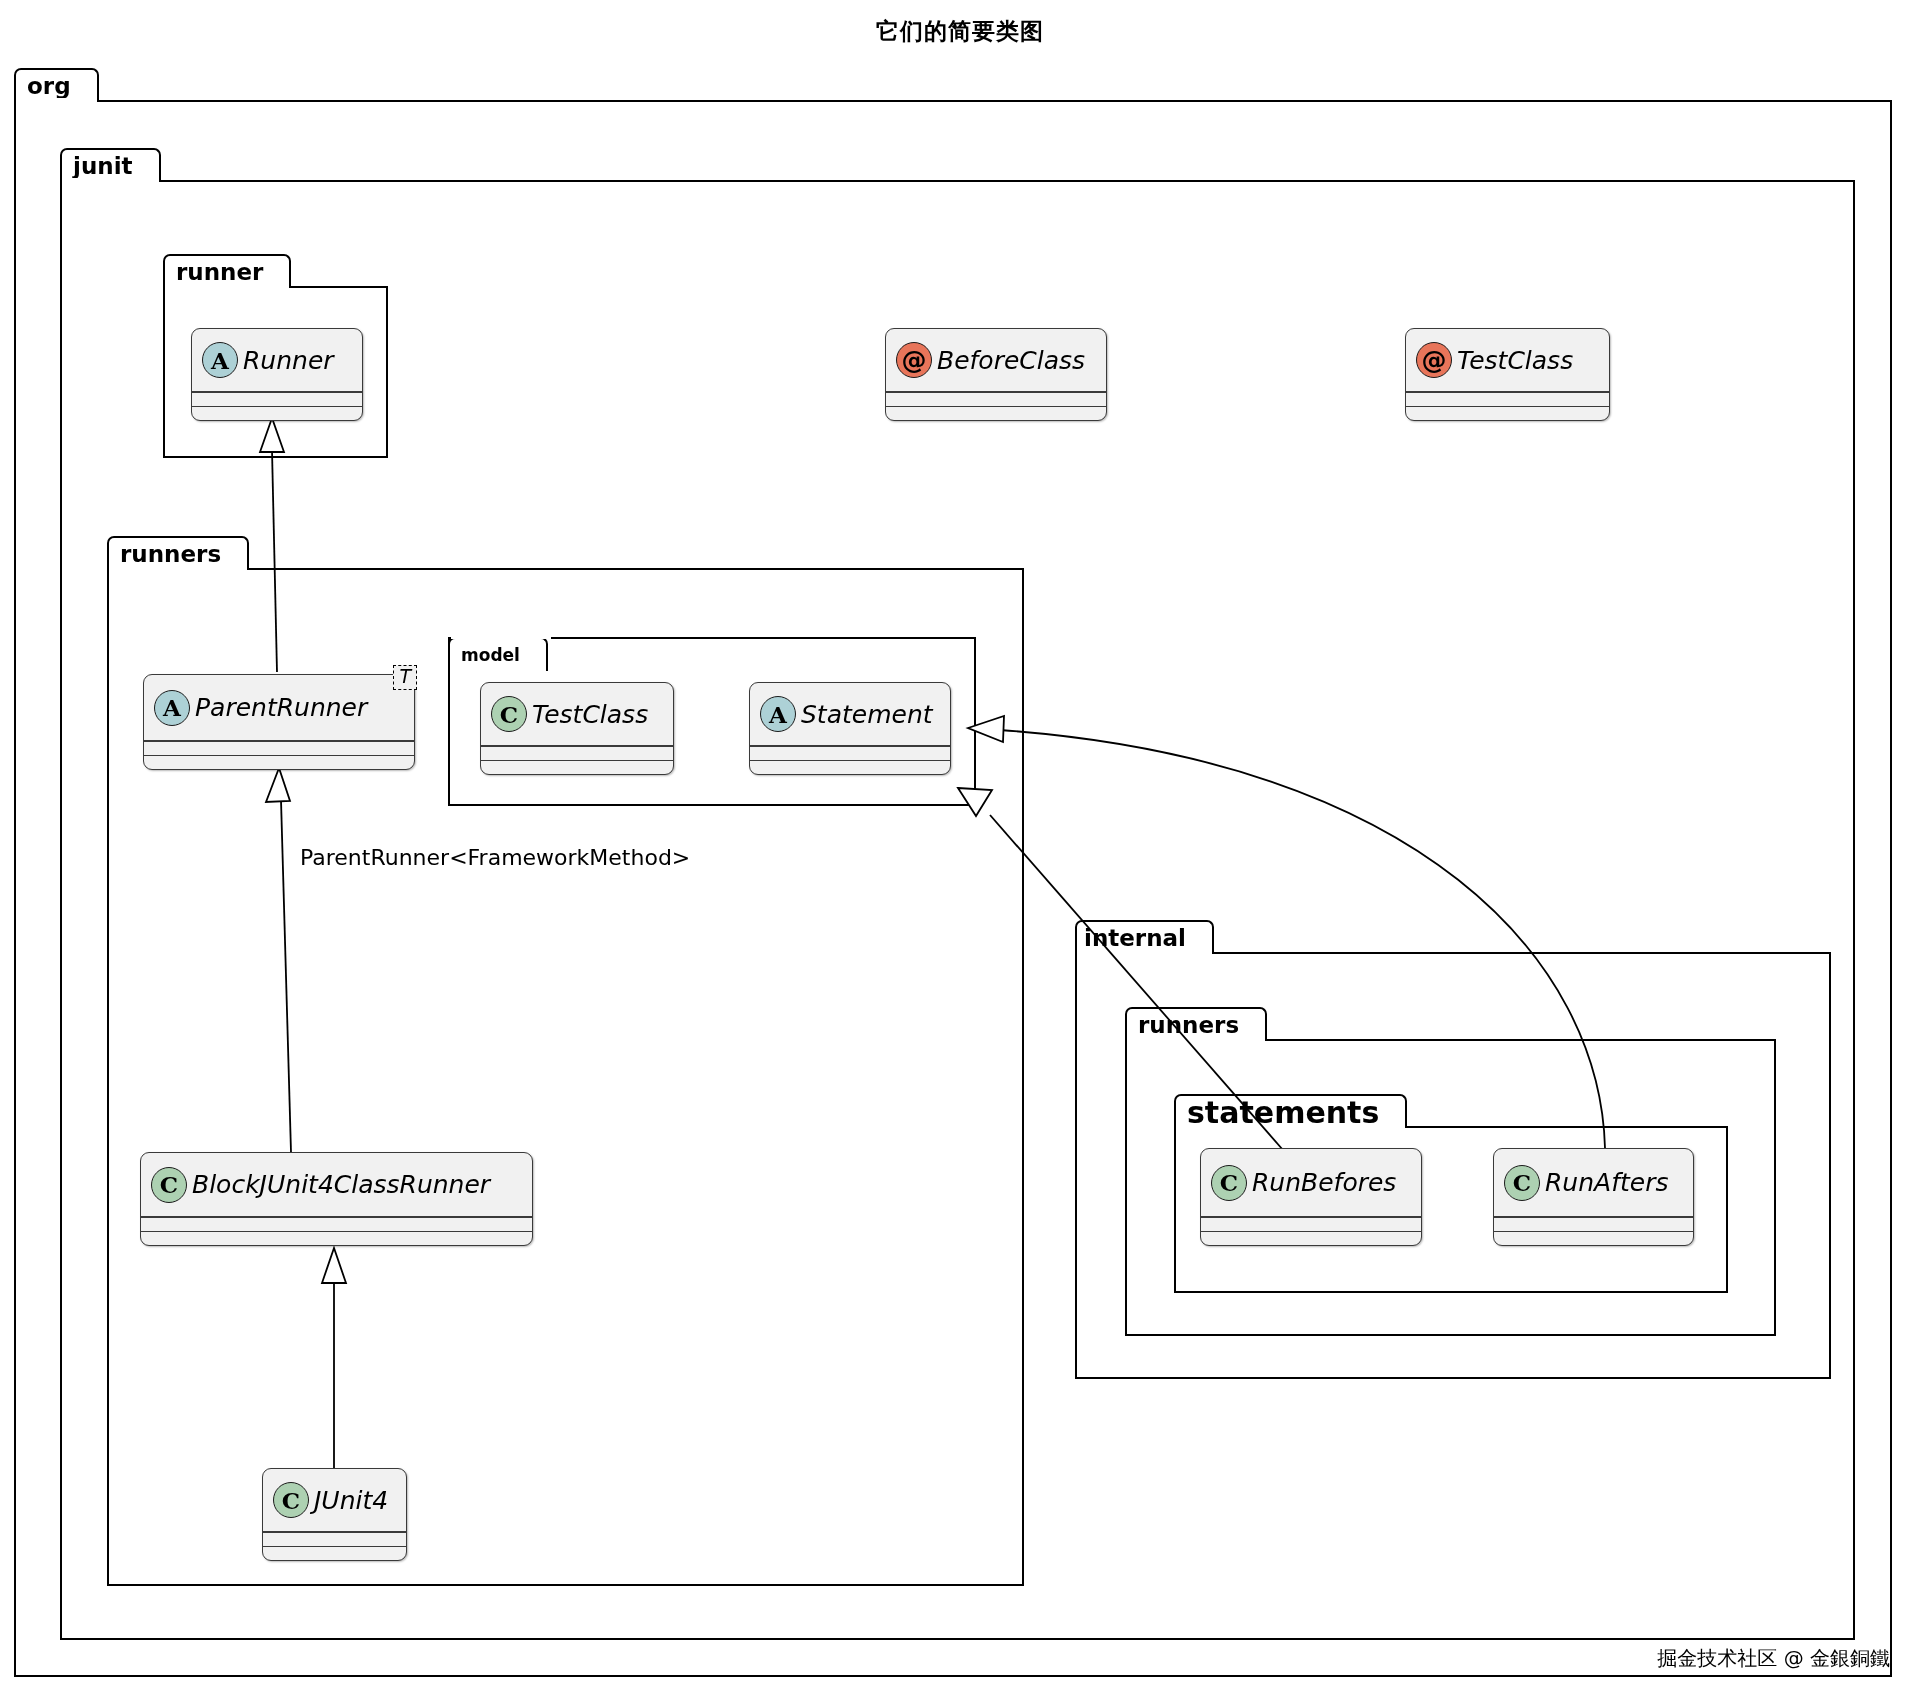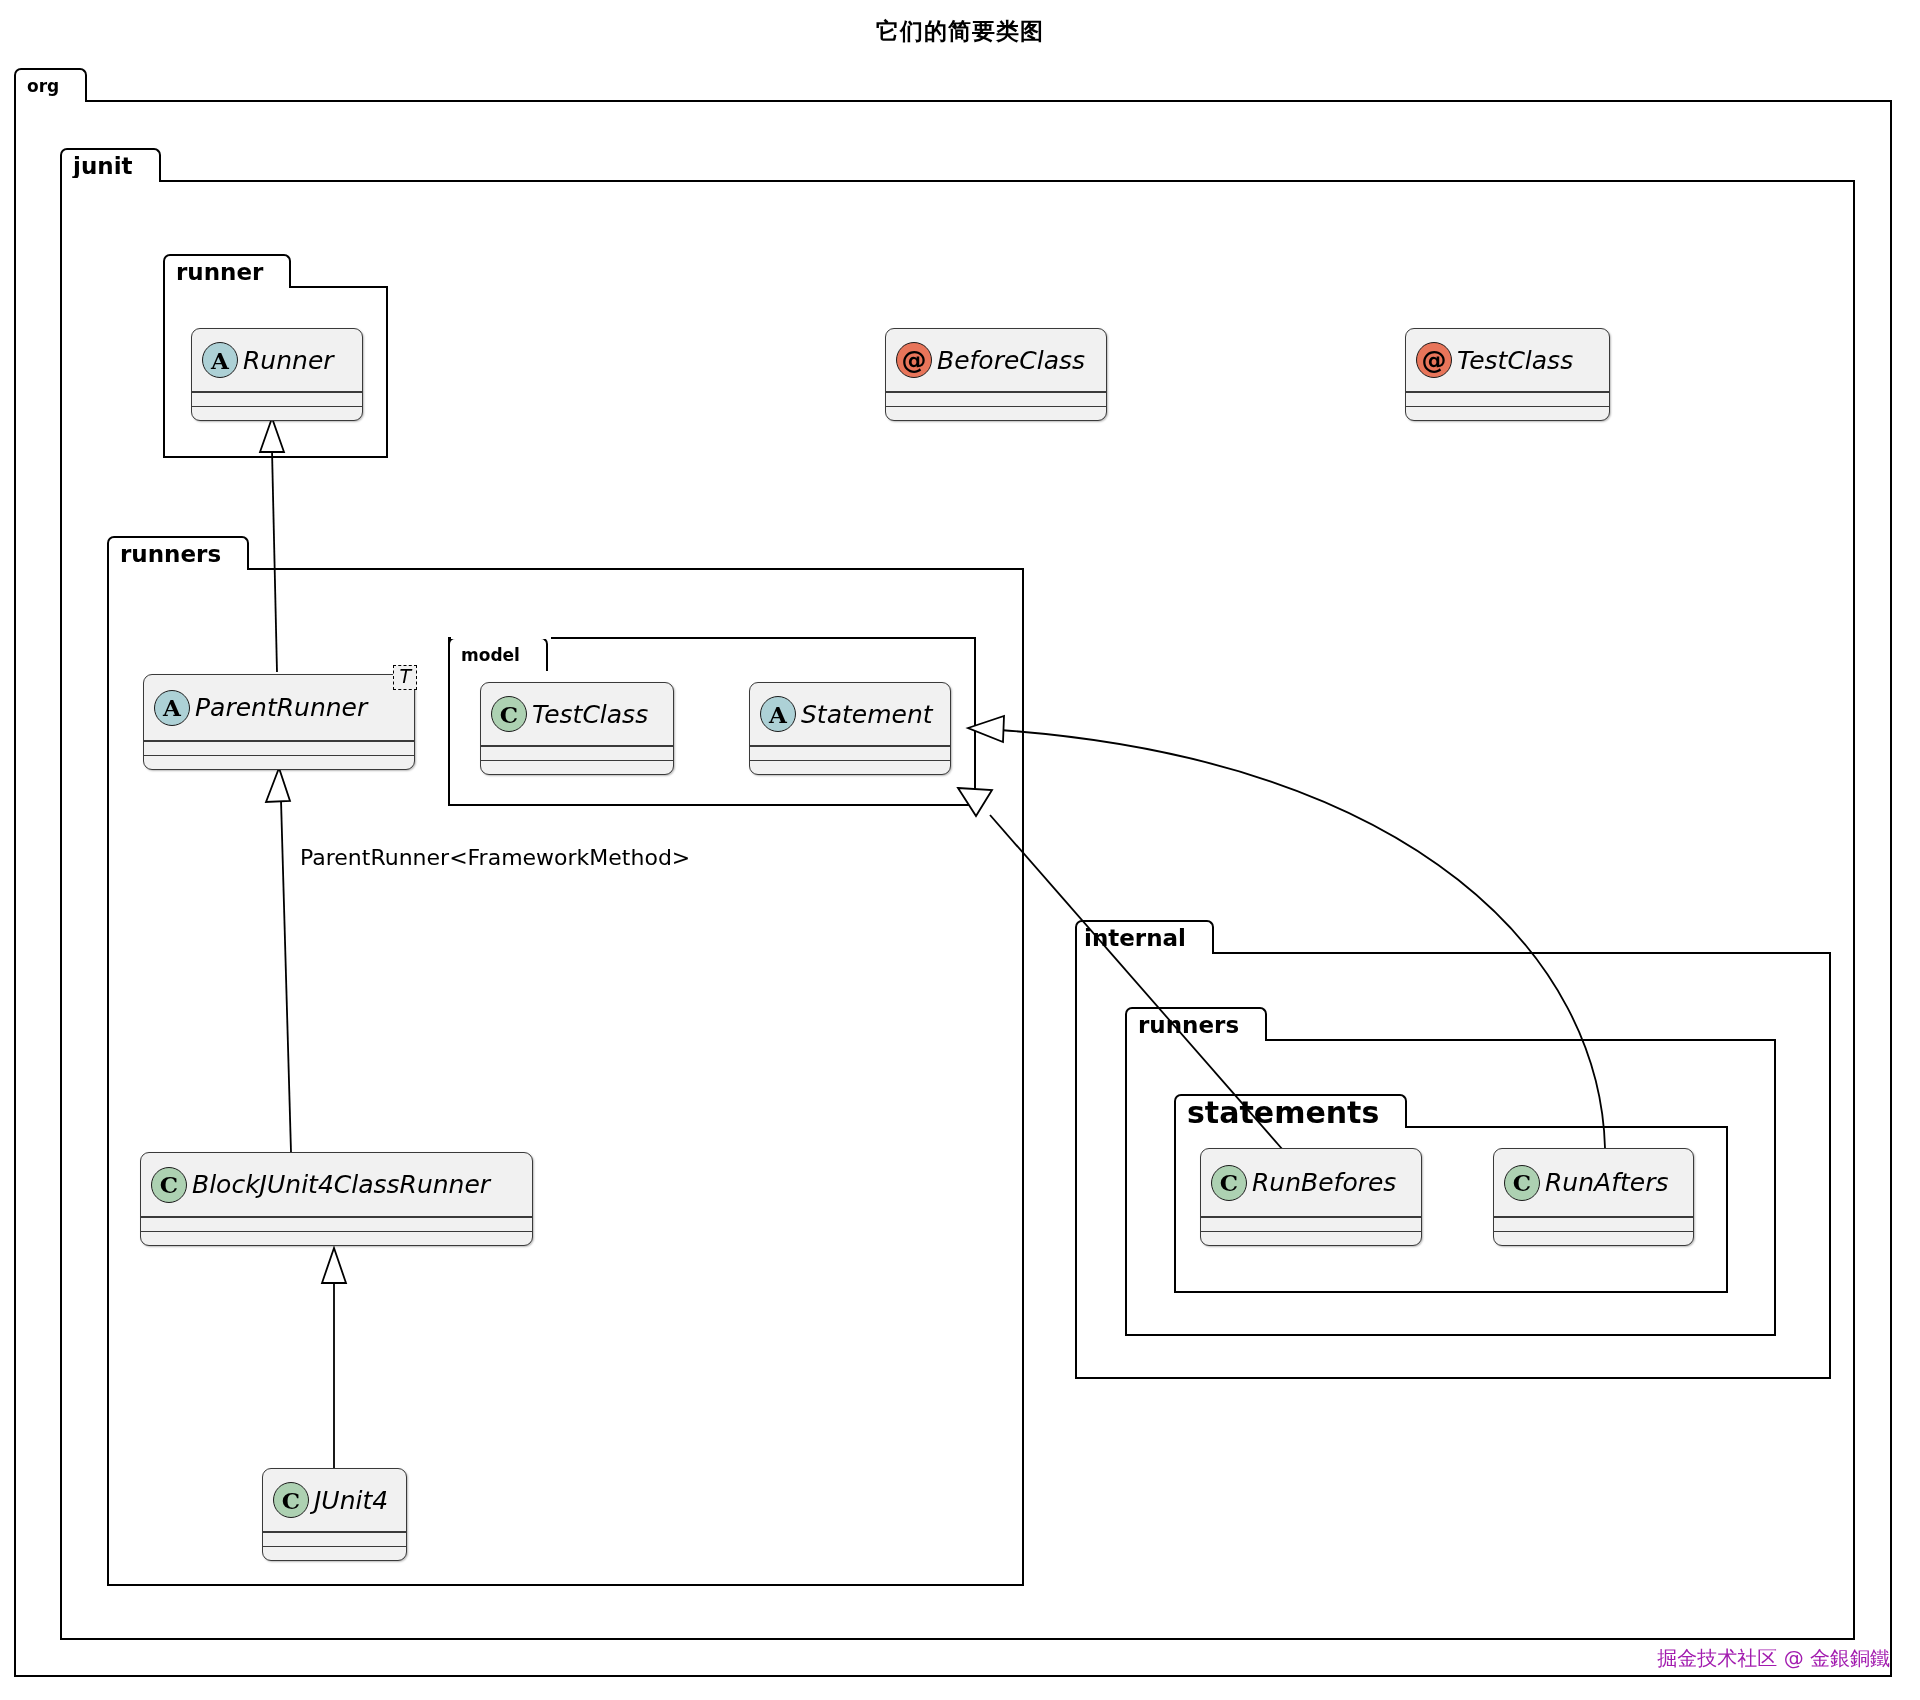--- a/index.html
+++ b/index.html
@@ -154,34 +154,34 @@
     font-size: 22px;
     color: #000000;
     white-space: nowrap;
     z-index: 4;
   }
   #watermark {
     position: absolute;
     right: 30px;
     bottom: 28px;
     font-size: 20px;
-    color: #a21caf;
+    color: #000000;
     white-space: nowrap;
     z-index: 8;
   }
 </style>
 </head>
 <body>
 
 <div id="stage">
 
   <div id="title">它们的简要类图</div>
 
   <div class="pkg" style="left:14px; top:100px; width:1878px; height:1577px;"></div>
-  <div class="pkg-tab" style="left:14px; top:68px; height:34px; font-size:17px;">
+  <div class="pkg-tab" style="left:14px; top:68px; height:34px; font-size:23px;">
     <span>org</span>
   </div>
   <div class="tab-cover" style="left:17px; top:98px; width:68px;"></div>
 
   <div class="pkg" style="left:60px; top:180px; width:1795px; height:1460px;"></div>
   <div class="pkg-tab" style="left:60px; top:148px; height:34px; font-size:23px;">
     <span>junit</span>
   </div>
   <div class="tab-cover" style="left:63px; top:178px; width:78px;"></div>
 

